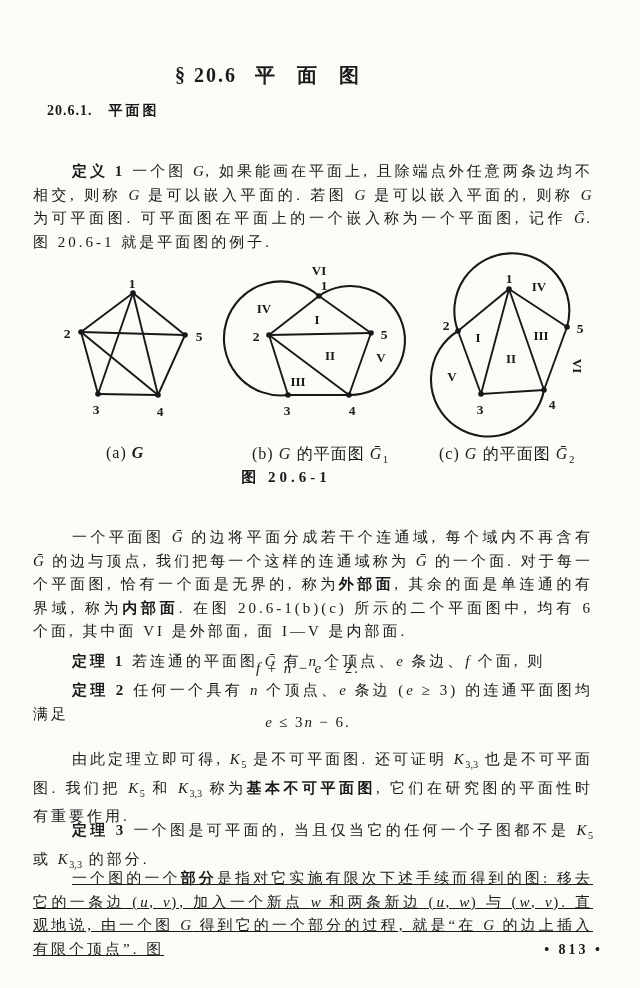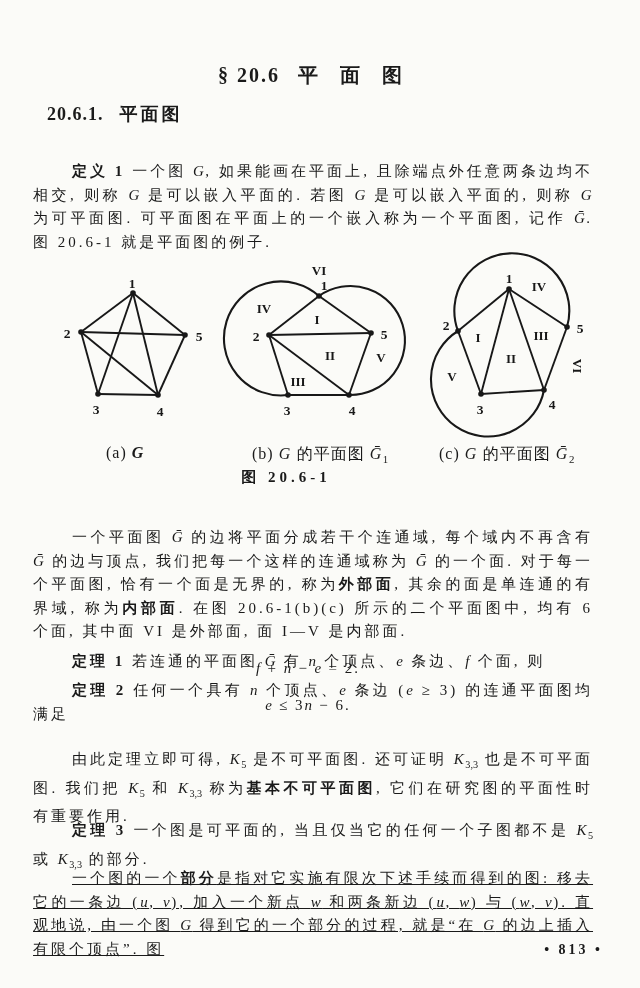--- a/index.html
+++ b/index.html
@@ -18,27 +18,27 @@
     letter-spacing:3px;
     text-align:justify;
   }
   .indent{text-indent:2.6em;}
   .b{font-weight:700;}
   .i{font-style:italic;font-family:"Liberation Serif",serif;letter-spacing:1.5px;}
   sub{font-size:0.68em;letter-spacing:0;}
   .topline{top:16px;}
   .section-title{
     position:absolute;top:62px;left:0;width:556px;
-    text-align:center;font-weight:700;font-size:20px;padding-left:43px;
+    text-align:center;font-weight:700;font-size:20px;
   }
   .section-title .prefix{letter-spacing:2px;margin-right:18px;}
   .section-title .main{letter-spacing:22px;}
   .subsection-title{
     position:absolute;top:102px;left:47px;
-    font-weight:700;font-size:18px;letter-spacing:1px;
+    font-weight:700;font-size:14px;letter-spacing:1px;
   }
   .subsection-title .num{margin-right:16px;letter-spacing:1px;}
   .subsection-title .txt{letter-spacing:3px;}
   .def-para{top:145px;}
   .figure-svg{position:absolute;top:248px;left:0;}
   .figure-svg line,.figure-svg path{stroke:#181818;fill:none;}
   .figure-svg line{stroke-width:1.9;}
   .figure-svg path{stroke-width:2.1;}
   .figure-svg circle{fill:#181818;stroke:none;}
   .figure-svg text{fill:#181818;font-family:"Liberation Serif","DejaVu Serif",serif;}
@@ -56,21 +56,21 @@
     font-size:15px;font-weight:700;letter-spacing:4px;
   }
   .faces-para{top:511px;}
   .thm1-para{top:635px;}
   .formula{
     position:absolute;left:0;width:616px;text-align:center;
     font-size:15px;letter-spacing:2px;
   }
   .formula1{top:660px;}
   .thm2-para{top:664px;}
-  .formula2{top:697px;}
+  .formula2{top:714px;}
   .k5-para{top:733px;}
   .thm3-para{top:804px;}
   .subdiv-para{top:852px;text-decoration:underline;}
   .page-number{
     position:absolute;top:942px;right:37px;
     font-size:14px;font-weight:700;letter-spacing:3px;
   }
 </style>
 </head>
 <body>

